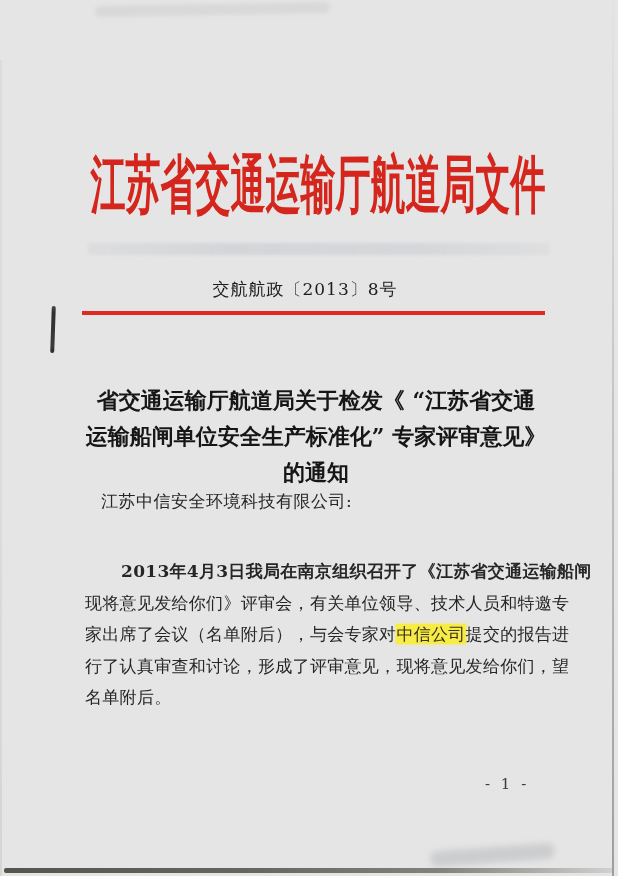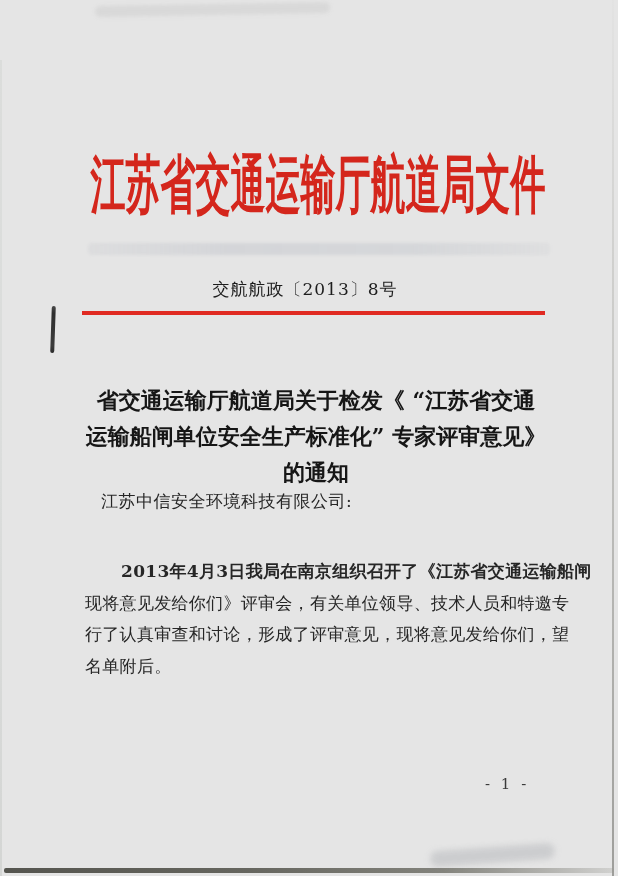--- a/index.html
+++ b/index.html
@@ -145,19 +145,20 @@
     <div>省交通运输厅航道局关于检发《 “江苏省交通</div>
     <div>运输船闸单位安全生产标准化” 专家评审意见》</div>
     <div>的通知</div>
   </div>
 
   <div class="salutation">江苏中信安全环境科技有限公司:</div>
 
   <div class="paragraph">
     <div class="pline indent">2013年4月3日我局在南京组织召开了《江苏省交通运输船闸</div>
     <div class="pline">现将意见发给你们》评审会，有关单位领导、技术人员和特邀专</div>
+    <div class="pline"><span>家出席了会议（名单附后），与会专家对</span><span class="highlight">中信公司</span><span>提交的报告进</span></div>
     <div class="pline">行了认真审查和讨论，形成了评审意见，现将意见发给你们，望</div>
     <div class="pline">名单附后。</div>
   </div>
 
   <div class="page-number">- 1 -</div>
 
 </div>
 
 </body></html>

